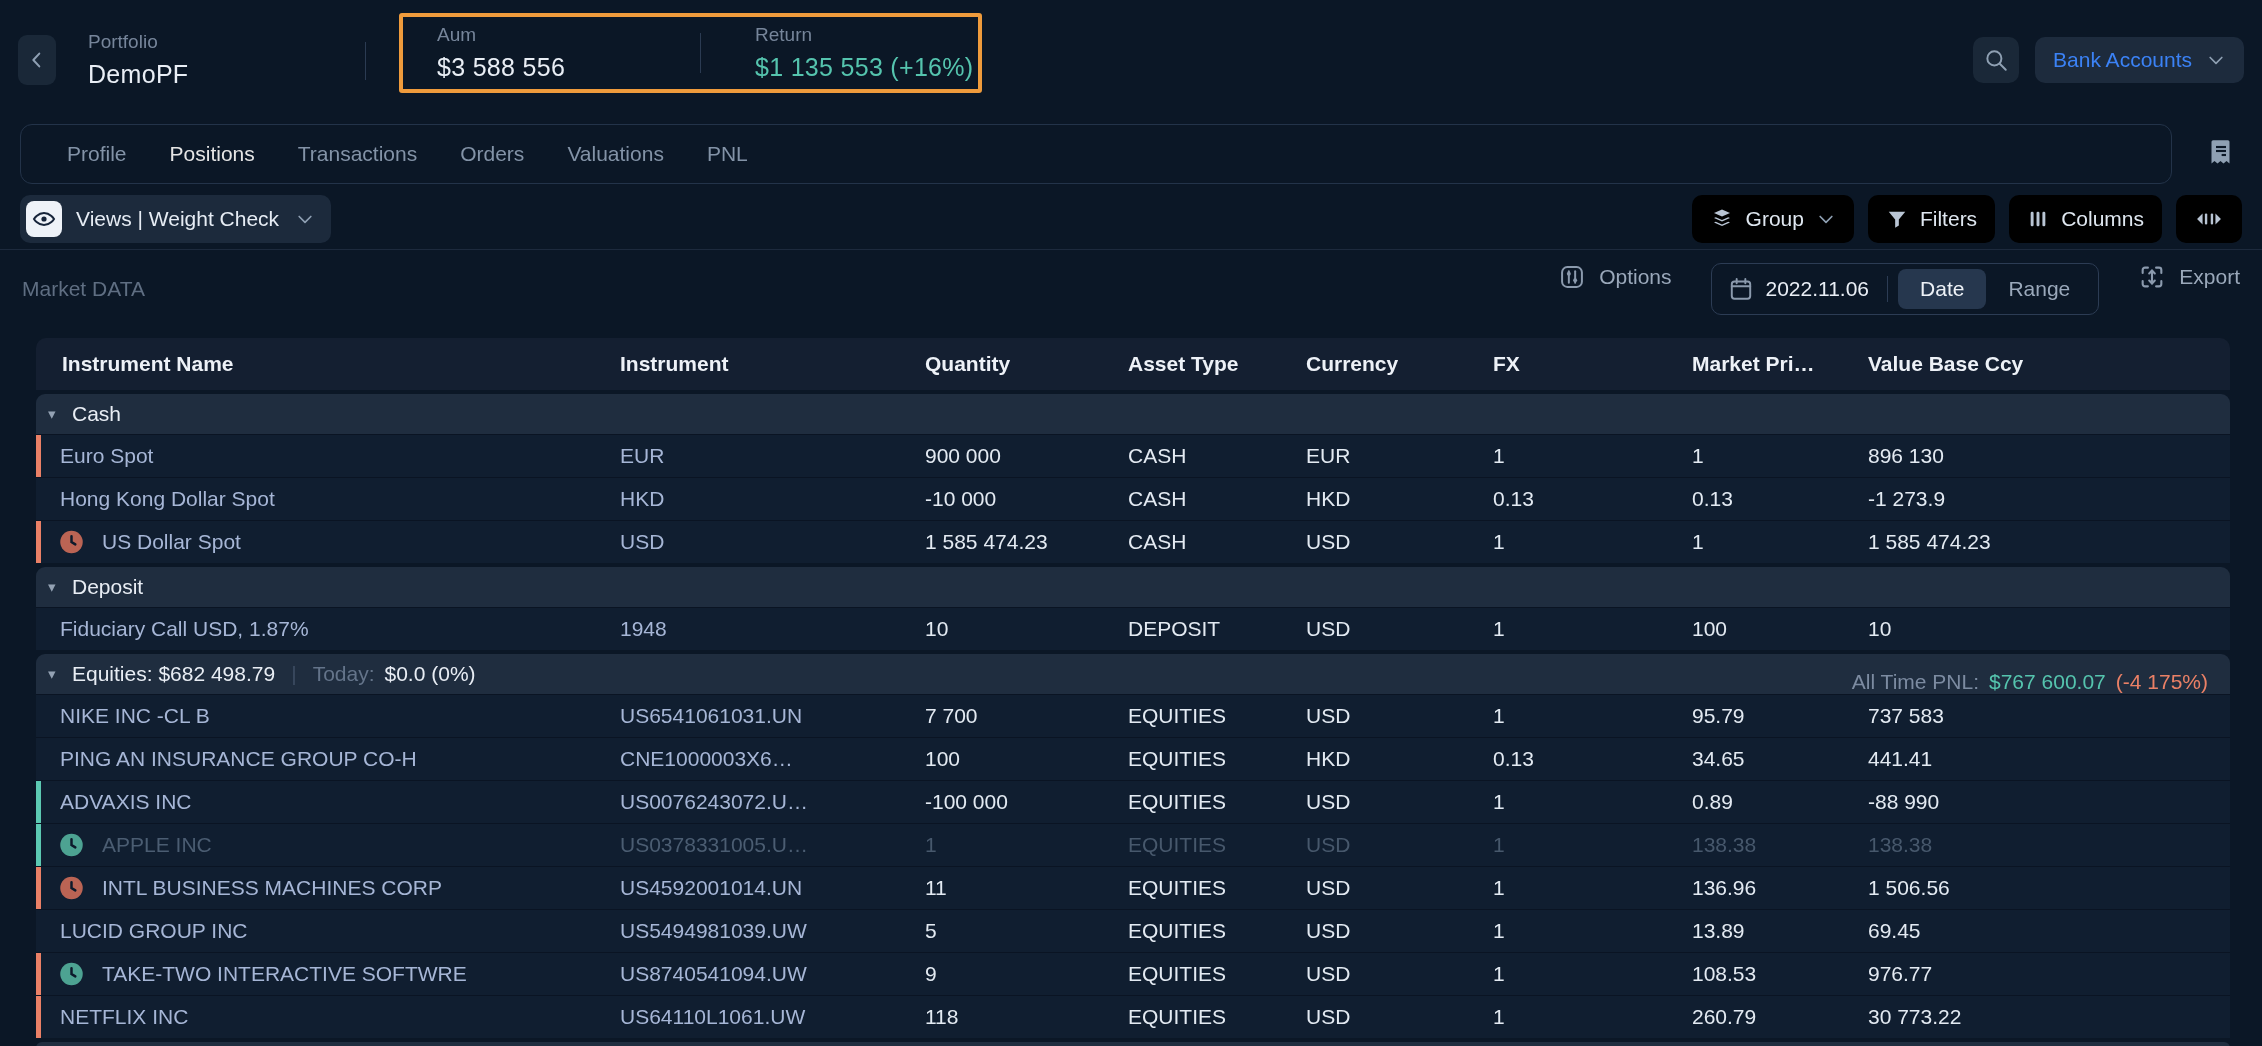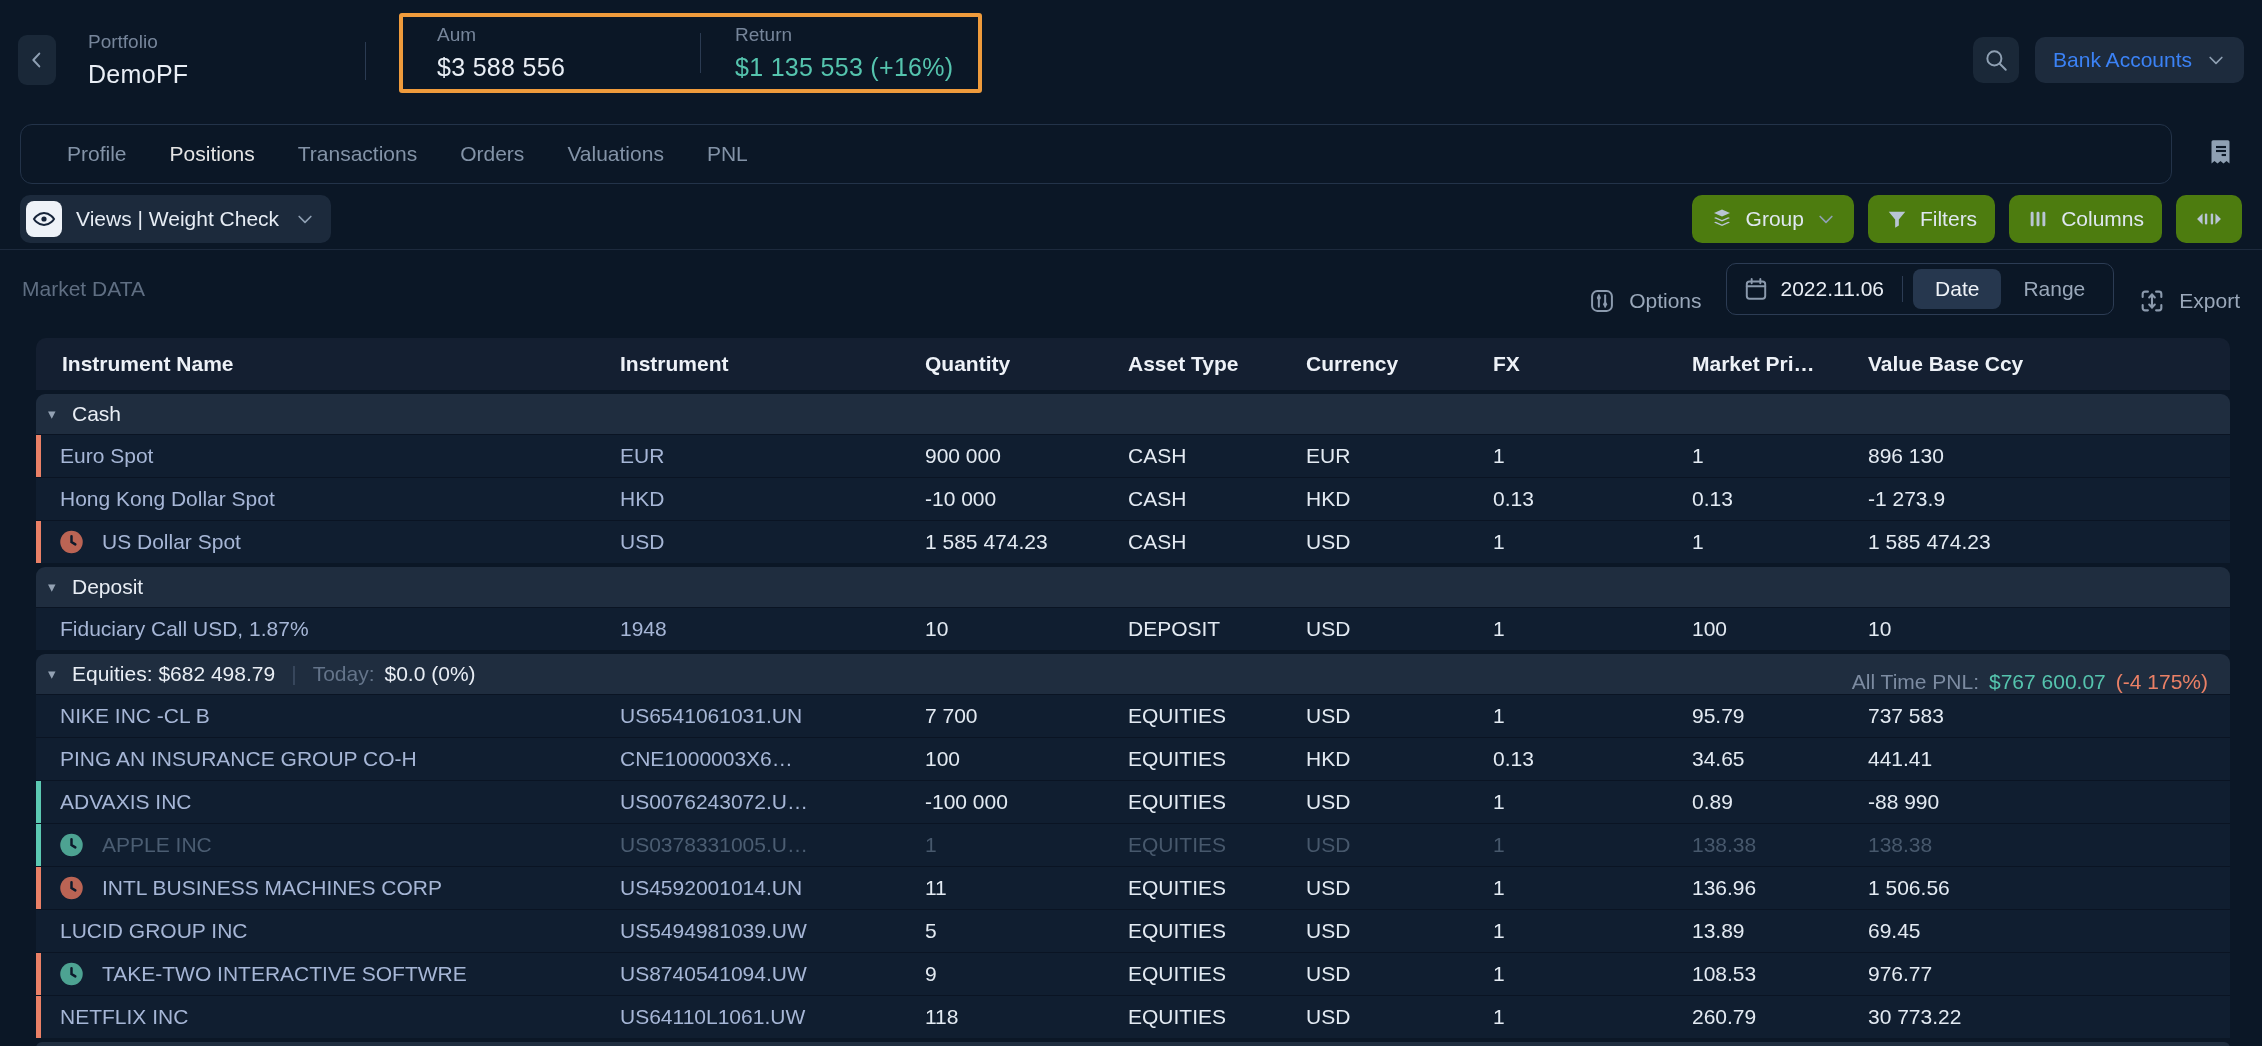--- a/index.html
+++ b/index.html
@@ -23,21 +23,21 @@
   .stat-value { font-size:25px; color:#e9eef5; letter-spacing:.3px; }
   .pf-block { margin-left:32px; }
   .topbar-vdiv { position:absolute; left:365px; top:42px; width:1px; height:38px; background:#2b3b52; }
   .highlight-box {
     position:absolute; left:399px; top:13px; width:583px; height:80px;
     border:4px solid #ef9b3c; border-radius:3px;
     display:flex; align-items:center; padding-left:34px;
   }
   .hl-vdiv { width:1px; height:40px; background:#2b3b52; }
   .aum-block { width:263px; }
-  .return-block { margin-left:34px; }
+  .return-block { margin-left:54px; }
   .return-block .stat-value { color:#55c4ae; }
   .topbar-right { position:absolute; right:18px; top:0; height:120px; display:flex; align-items:center; gap:16px; }
   .search-btn {
     width:46px; height:46px; border:none; border-radius:10px; background:#1a2838;
     color:#8fa0b3; display:flex; align-items:center; justify-content:center; cursor:pointer;
   }
   .bank-btn {
     height:46px; border:none; border-radius:10px; background:#1d2b3d; cursor:pointer;
     display:flex; align-items:center; gap:14px; padding:0 18px;
     font-size:21px; color:#3b82f6; font-family:inherit;
@@ -57,33 +57,33 @@
   
   .views-row { margin-top:16px; padding:0 20px; display:flex; align-items:center; justify-content:space-between; height:48px; }
   .views-pill {
     height:48px; border:none; border-radius:10px; background:#1c2a3c; cursor:pointer;
     display:flex; align-items:center; padding:0 16px 0 6px; font-family:inherit;
   }
   .eye-sq { width:36px; height:36px; border-radius:8px; background:#eef2f8; display:flex; align-items:center; justify-content:center; }
   .views-label { font-size:21px; color:#e6ecf4; margin:0 16px 0 14px; }
   .views-right { display:flex; align-items:center; gap:14px; }
   .tool-btn {
-    height:48px; border:none; border-radius:10px; background:#4d7c0f; cursor:pointer;
+    height:48px; border:none; border-radius:10px; background:#000000; cursor:pointer;
     display:flex; align-items:center; gap:12px; padding:0 18px;
     font-size:21px; color:#dfe7f0; font-family:inherit;
   }
   .tool-icon { color:#b9c5d4; display:flex; }
 
   
   .market-row {
     margin-top:6px; border-top:1px solid #1d2a3d; padding:13px 22px 14px;
     display:flex; align-items:center; justify-content:space-between;
   }
   .market-title { font-size:21px; color:#5f6e82; }
-  .market-right { display:flex; align-items:flex-end; gap:24px; }
+  .market-right { display:flex; align-items:flex-start; gap:39px; }
   .options-btn, .export-btn {
     background:none; border:none; cursor:pointer; font-family:inherit;
     display:flex; align-items:center; gap:13px; font-size:21px; color:#9aa8ba;
   }
   .mkt-icon { color:#8b9aad; display:flex; }
   .date-box {
     height:52px; border:1px solid #2c3c54; border-radius:10px;
     display:flex; align-items:center; padding:0 6px 0 16px;
   }
   .date-value { font-size:21px; color:#e9eef5; margin:0 18px 0 12px; }

